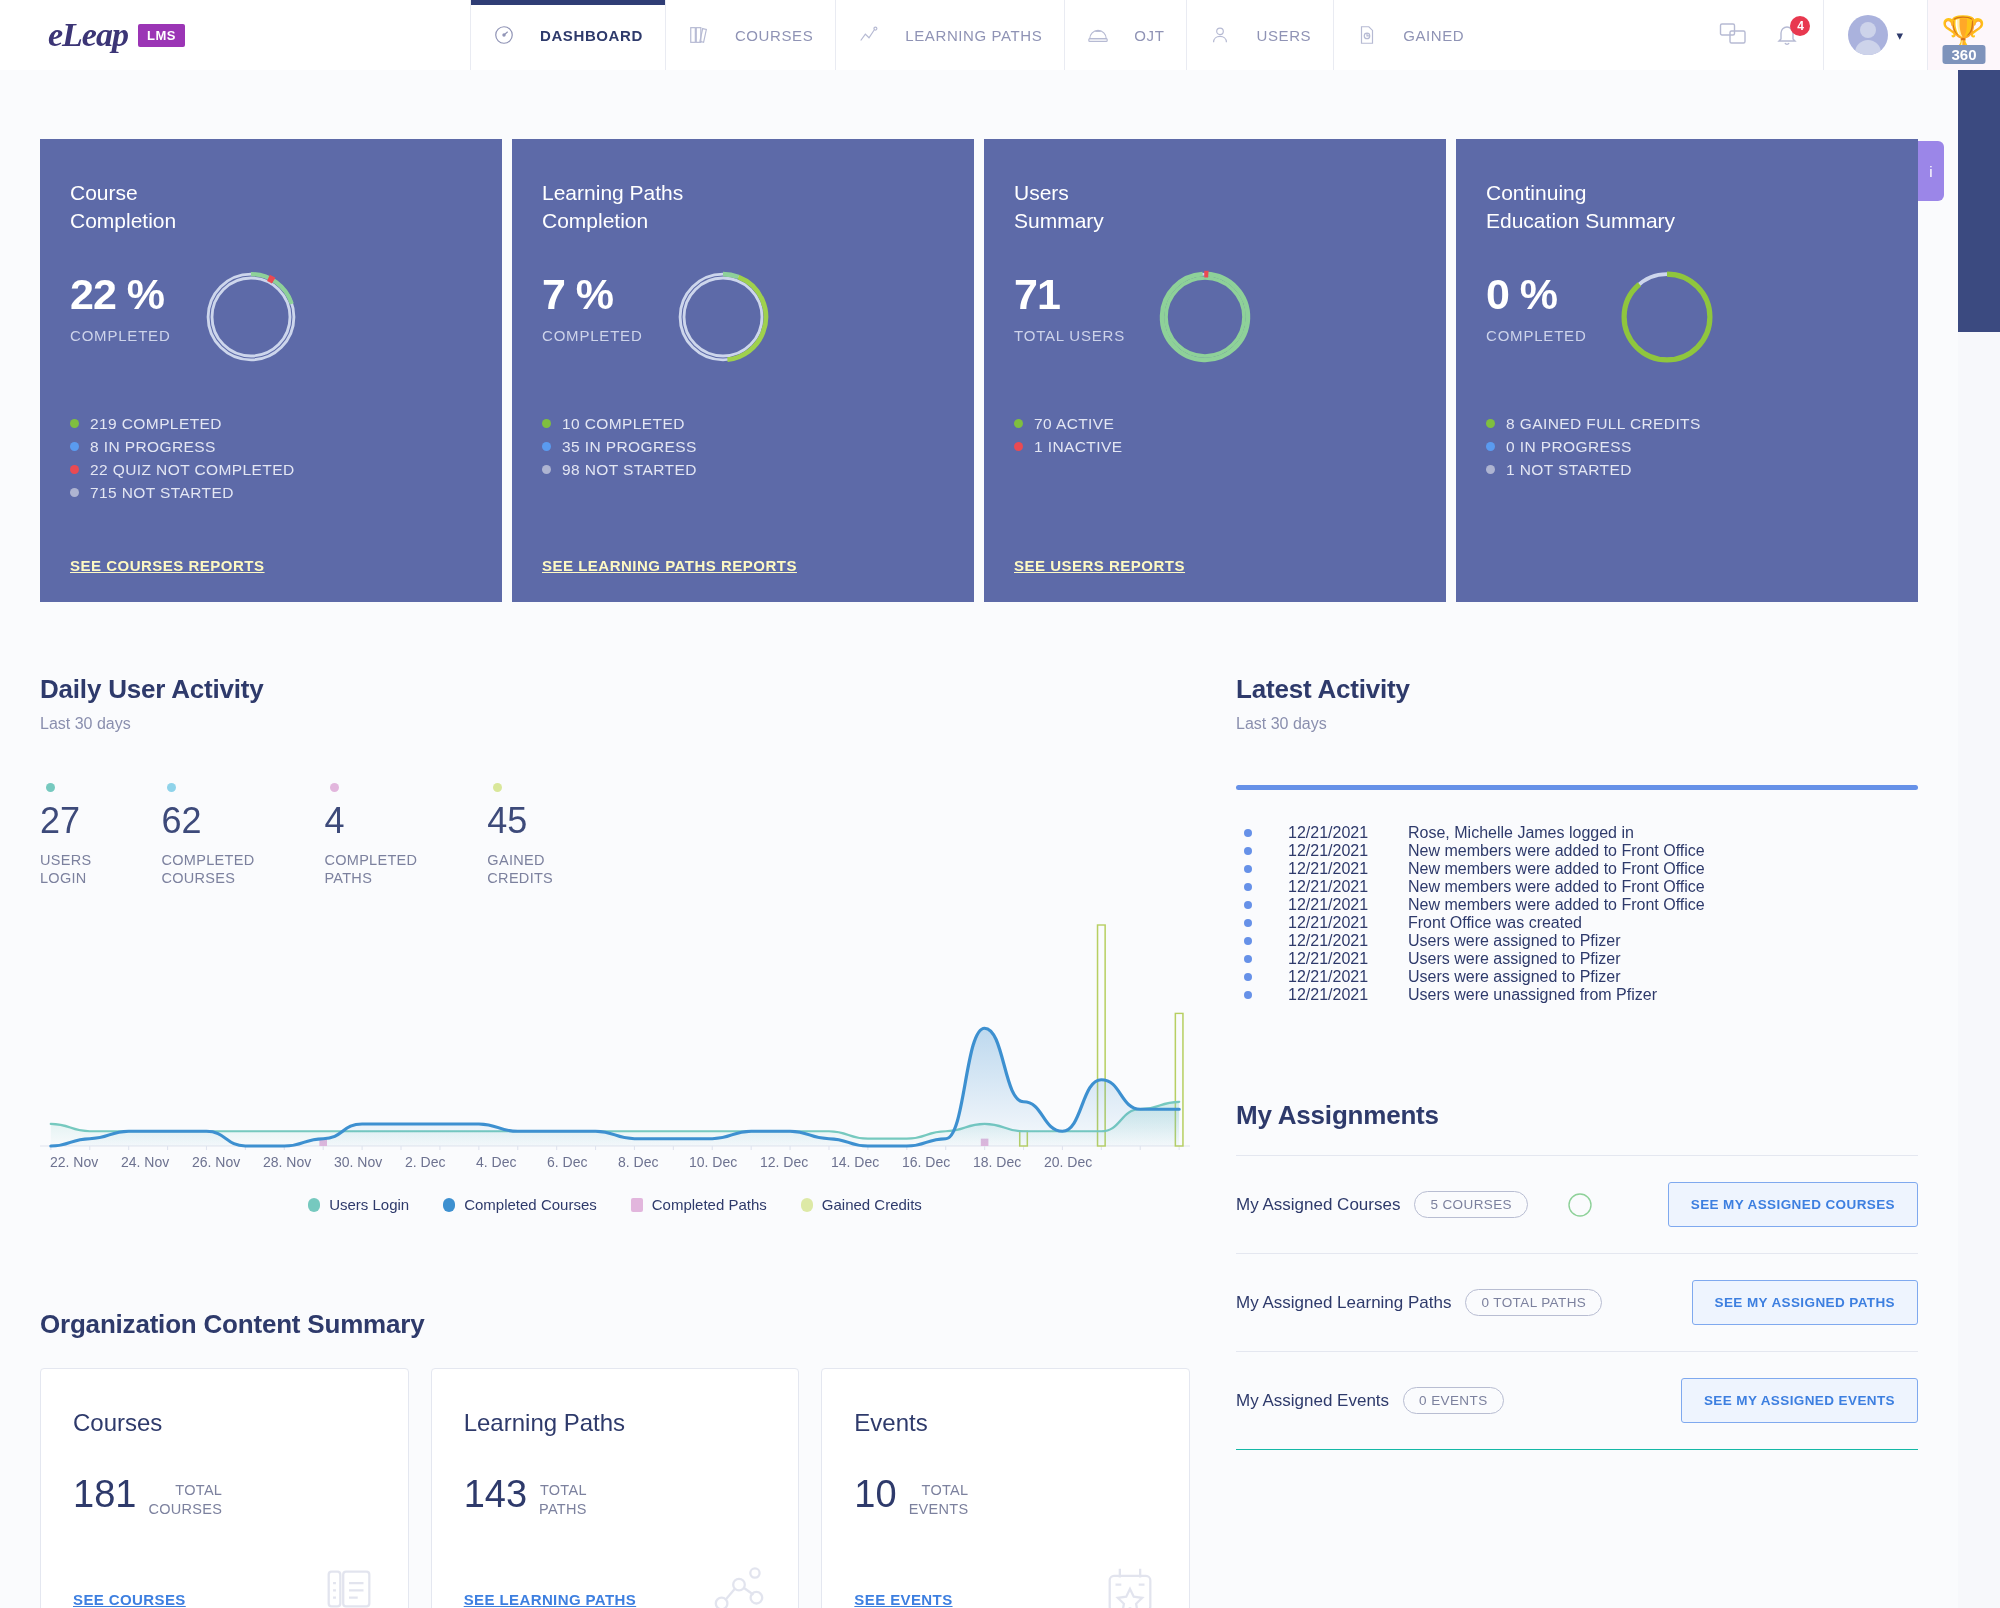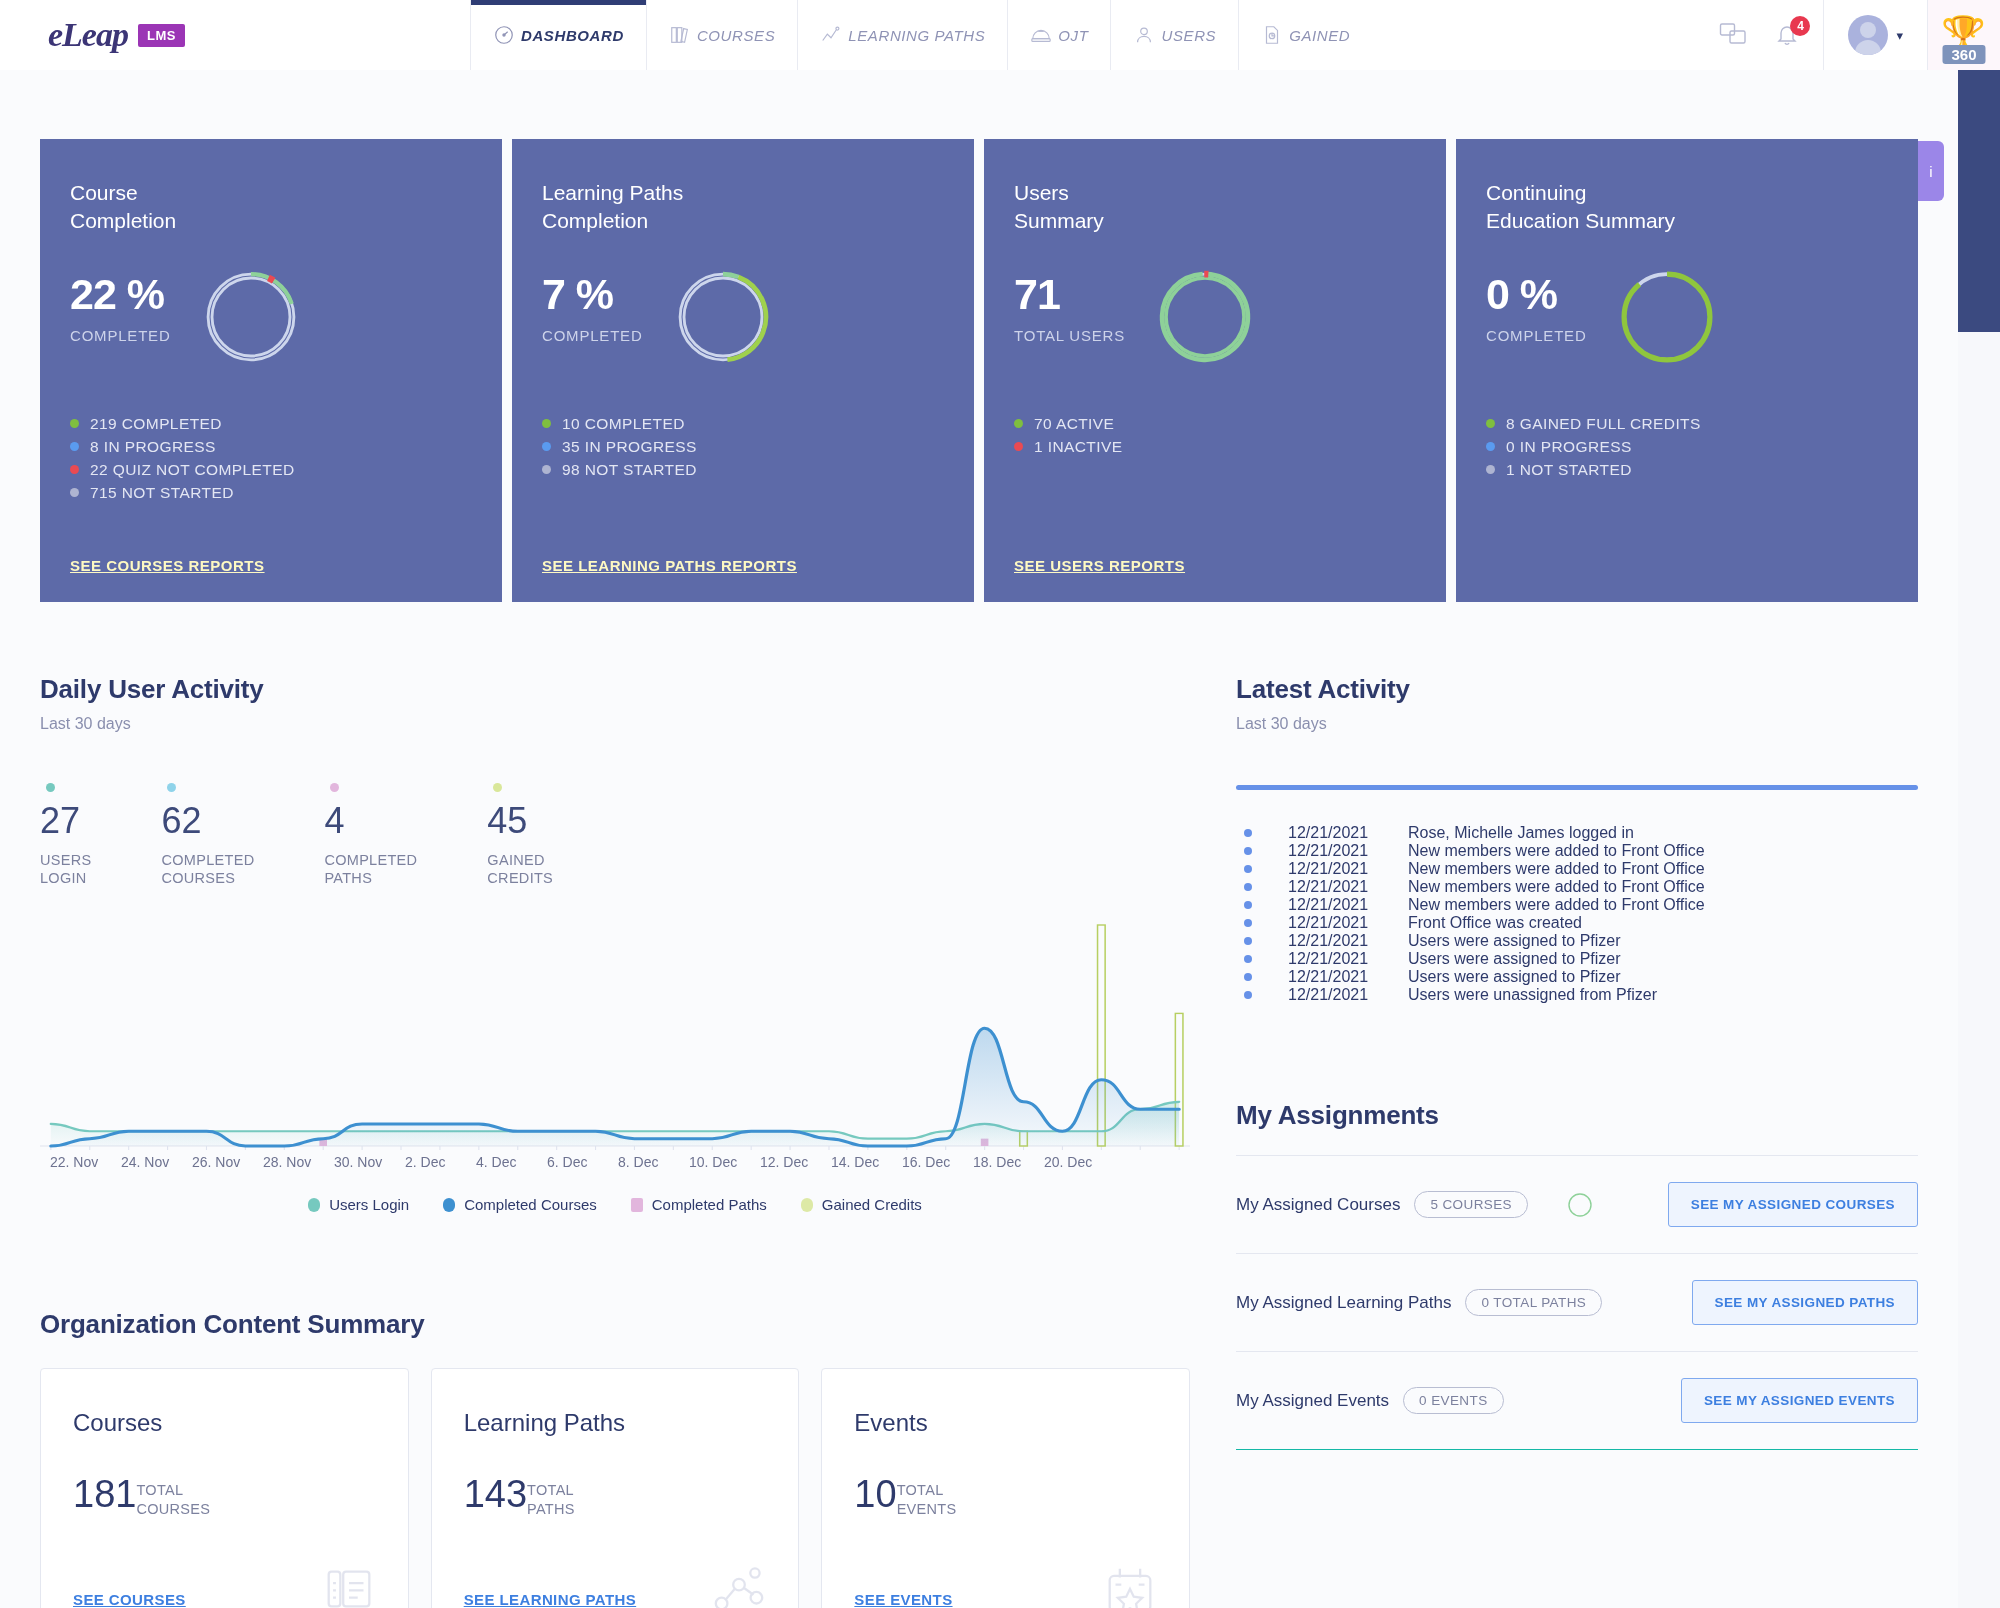--- a/index.html
+++ b/index.html
@@ -45,30 +45,29 @@
     border-radius: 2px;
   }
   .nav {
     display: flex;
     align-items: stretch;
     flex: 1;
   }
   .nav-item {
     display: flex;
     align-items: center;
-    gap: 6px;
+    gap: 25px;
     padding: 16px 22px;
     border-left: 1px solid #e9ebf2;
     font-size: 15px;
     letter-spacing: .6px;
     color: #8f93b5;
     cursor: pointer;
     position: relative;
     white-space: nowrap;
-    font-style: italic;
   }
   .nav-item:last-of-type { border-right: 1px solid #e9ebf2; }
   .nav-item.active { color: #2e3a6b; font-weight: 600; }
   .nav-item.active::before {
     content: "";
     position: absolute;
     left: 0; right: 0; top: 0;
     height: 5px;
     background: #2f3d75;
   }
@@ -269,21 +268,21 @@
   .org-card {
     flex: 1;
     border: 1px solid #e4e7f0;
     border-radius: 4px;
     background: #fff;
     padding: 40px 32px 34px 32px;
     min-height: 275px;
     position: relative;
   }
   .org-name { font-size: 24px; color: #2e3a6b; font-weight: 400; }
-  .org-body { display: flex; align-items: flex-start; margin-top: 40px; }
+  .org-body { display: flex; align-items: flex-start; gap: 12px; margin-top: 40px; text-align: right; }
   .org-num { font-size: 38px; color: #2e3a6b; line-height: .92; }
   .org-lbl { font-size: 14.5px; color: #7c819e; line-height: 1.25; letter-spacing: .3px; padding-top: 4px; }
   .org-link {
     position: absolute; left: 32px; bottom: 34px;
     font-size: 15px; font-weight: bold; letter-spacing: .4px;
     color: #3d7fe0; text-decoration: underline; cursor: pointer;
   }
   .org-icon { position: absolute; right: 30px; bottom: 24px; width: 58px; height: 58px; opacity: .5; }
   .org-icon svg { width: 100%; height: 100%; }
 

